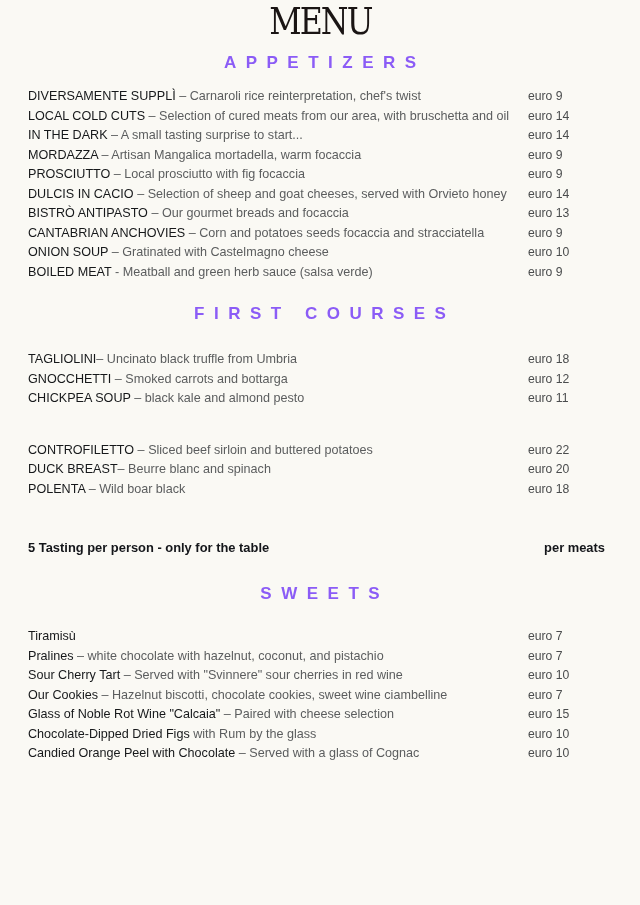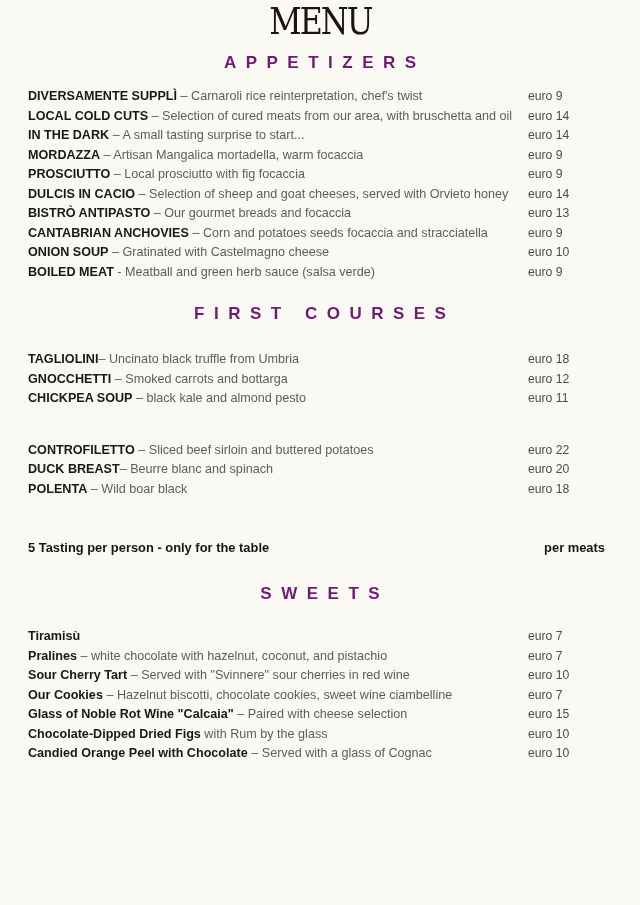--- a/index.html
+++ b/index.html
@@ -34,21 +34,21 @@
     letter-spacing: -2px;
     font-weight: 400;
     color: #1a1514;
     transform: scaleY(1.12) scaleX(0.96);
     transform-origin: center bottom;
   }
 
   
   .section-head {
     text-align: center;
-    color: #701a75;
+    color: #8b5cf6;
     font-size: 17px;
     font-weight: 600;
     letter-spacing: 9.5px;
     text-indent: 9.5px;
     font-family: "Liberation Sans", sans-serif;
   }
   .sh-appetizers { margin-top: 12px; }
   .sh-first      { margin-top: 22px; }
   .sh-second     { margin-top: 25px; }
   .sh-sweets     { margin-top: 26px; }
@@ -73,21 +73,21 @@
   .sw-list .item { height: 19.5px; }
 
   .item-text {
     flex: 1 1 auto;
     white-space: nowrap;
     overflow: hidden;
     font-size: 12.6px;
     line-height: 19.5px;
   }
   .dish {
-    font-weight: bold;
+    font-weight: normal;
     color: #16181a;
   }
   .desc {
     color: #5b5d5e;
     font-weight: 400;
   }
   .price {
     flex: 0 0 78px;
     text-align: left;
     color: #4a4c4d;

